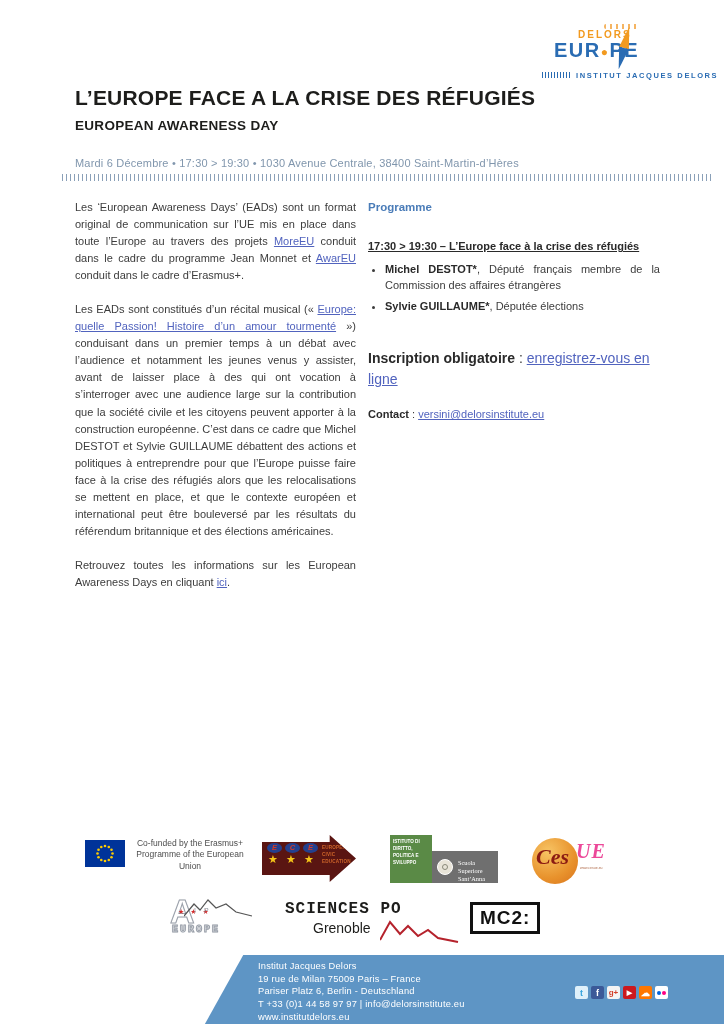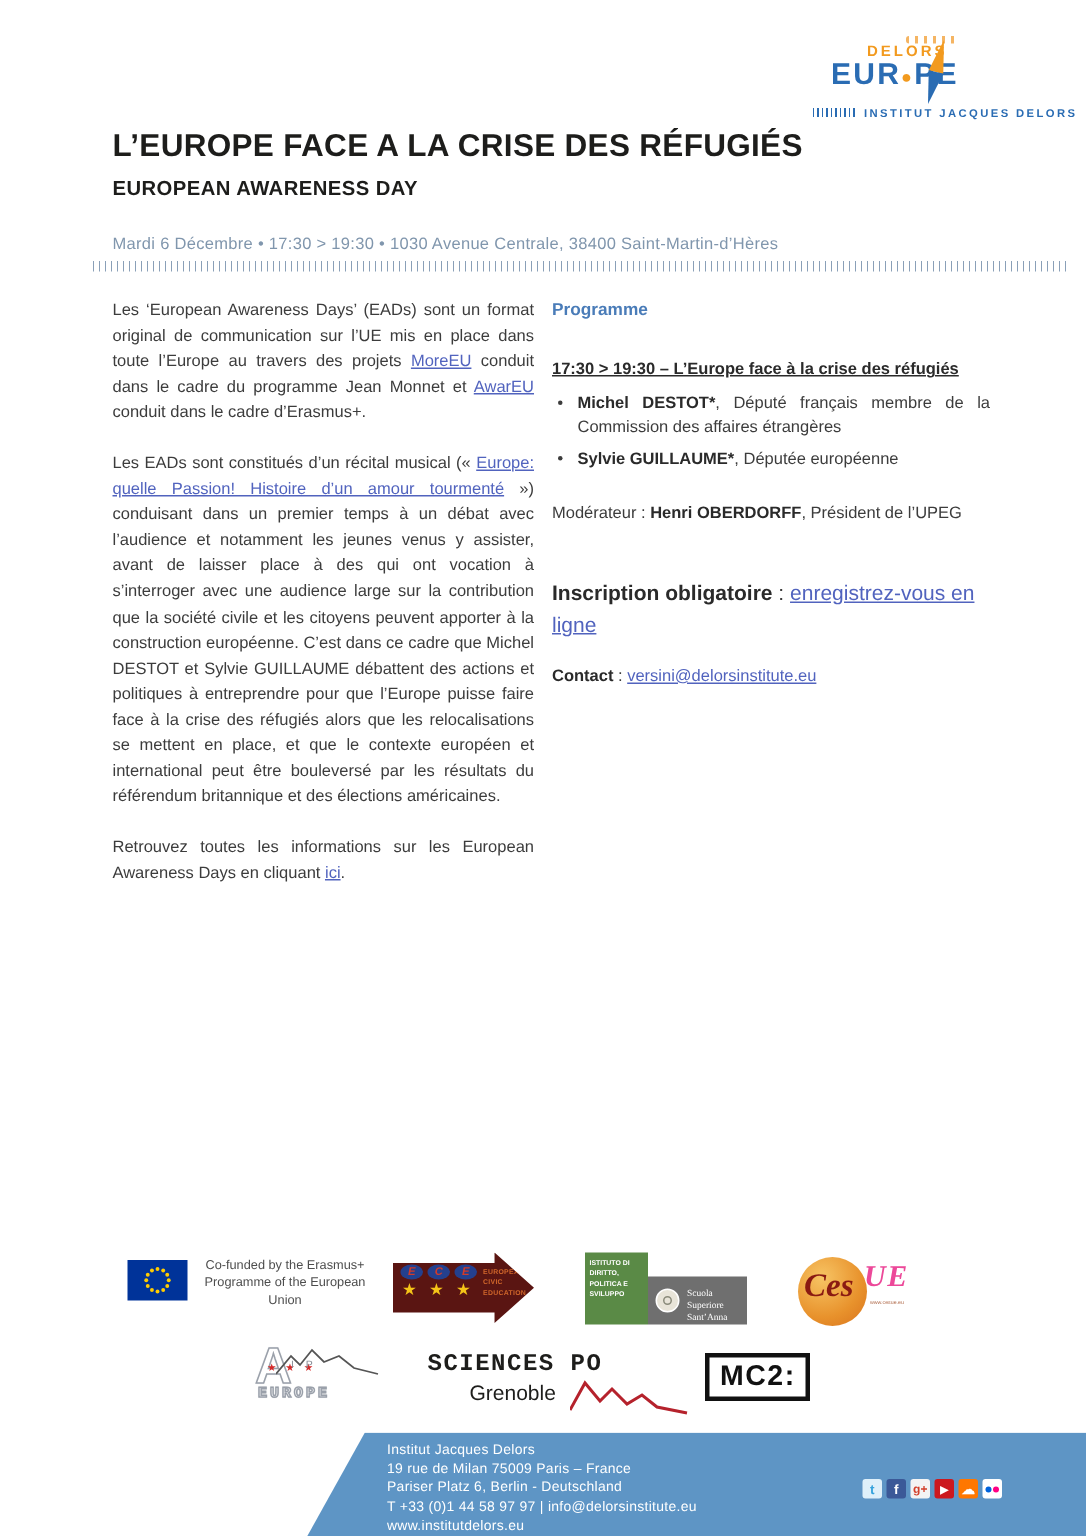--- a/index.html
+++ b/index.html
@@ -127,23 +127,22 @@
     <p><span>Les ‘European Awareness Days’ (EADs) sont un format original de communication sur l’UE mis en place dans toute l’Europe au travers des projets </span><a class="lnk">MoreEU</a><span> conduit dans le cadre du programme Jean Monnet et </span><a class="lnk">AwarEU</a><span> conduit dans le cadre d’Erasmus+.</span></p>
     <p><span>Les EADs sont constitués d’un récital musical (« </span><a class="lnk">Europe: quelle Passion! Histoire d’un amour tourmenté</a><span> ») conduisant dans un premier temps à un débat avec l’audience et notamment les jeunes venus y assister, avant de laisser place à des qui ont vocation à s’interroger avec une audience large sur la contribution que la société civile et les citoyens peuvent apporter à la construction européenne. C’est dans ce cadre que Michel DESTOT et Sylvie GUILLAUME débattent des actions et politiques à entreprendre pour que l’Europe puisse faire face à la crise des réfugiés alors que les relocalisations se mettent en place, et que le contexte européen et international peut être bouleversé par les résultats du référendum britannique et des élections américaines.</span></p>
     <p><span>Retrouvez toutes les informations sur les European Awareness Days en cliquant </span><a class="lnk">ici</a><span>.</span></p>
   </div>
 
   <div class="col-right">
     <div class="prog-heading">Programme</div>
     <div class="session-title">17:30 &gt; 19:30 – L’Europe face à la crise des réfugiés</div>
     <ul class="speakers">
       <li><b>Michel DESTOT*</b><span>, Député français membre de la Commission des affaires étrangères</span></li>
-      <li><b>Sylvie GUILLAUME*</b><span>, Députée européenne</span></li>
+      <li><b>Sylvie GUILLAUME*</b><span>, Députée élections</span></li>
     </ul>
-    <div class="moderator"><span>Modérateur : </span><b>Henri OBERDORFF</b><span>, Président de l’UPEG</span></div>
     <div class="inscription"><b>Inscription obligatoire</b><span> : </span><a class="lnk">enregistrez-vous en ligne</a></div>
     <div class="contact"><b>Contact</b><span> : </span><a class="lnk">versini@delorsinstitute.eu</a></div>
   </div>
 
   <div class="logo-abs" style="left:85px; top:836px; width:170px; height:50px;">
     <div class="eu-flag">
       <svg width="40" height="27" viewBox="0 0 40 27">
         <circle cx="20" cy="6" r="1.3" fill="#ffcc00"></circle>
           <circle cx="23.8" cy="7" r="1.3" fill="#ffcc00"></circle>
         <circle cx="26.5" cy="9.8" r="1.3" fill="#ffcc00"></circle>

